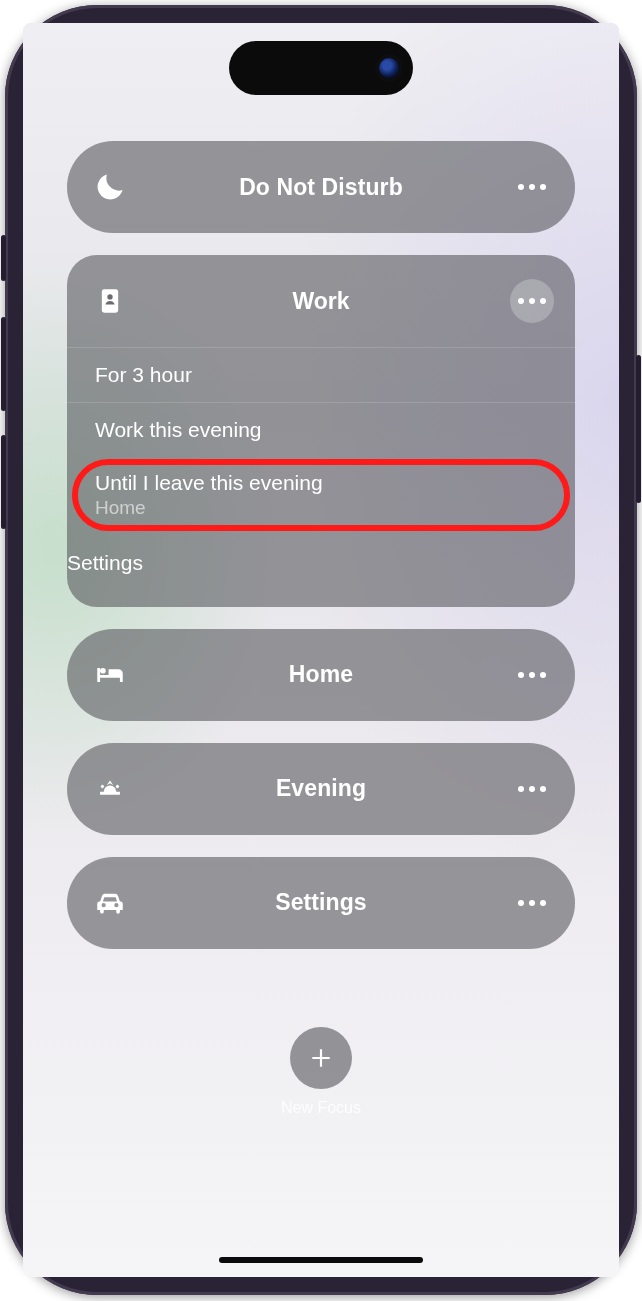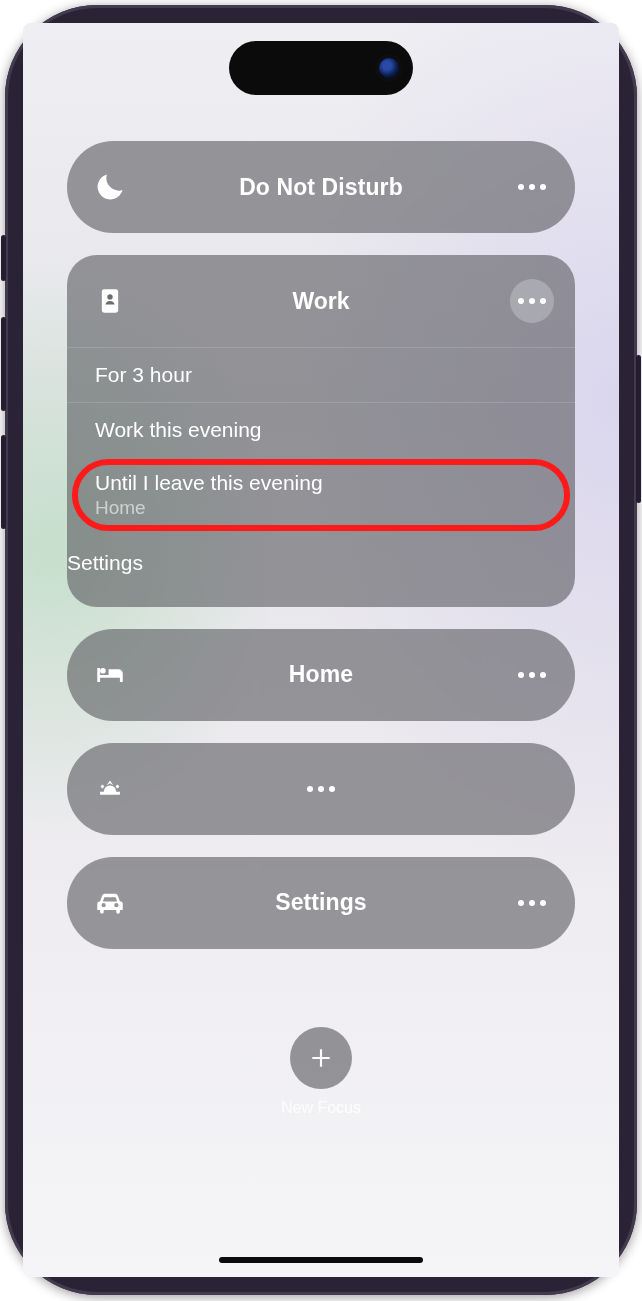--- a/index.html
+++ b/index.html
@@ -228,20 +228,21 @@
             </span>
         </span>
       </div>
 
       <div class="pill">
         <span class="icon">
           <svg viewBox="0 0 24 24">
               <path d="M12 6l-2.3 3.3L12 8l2.3 1.3L12 6zM5 14h14v2H5v-2zm2.1-2.4l-1.8-1 1-1.7 1.7 1-1 1.7zm9.8 0l-1-1.7 1.7-1 1 1.7-1.7 1zM12 9.5A4.5 4.5 0 0 0 7.6 14h8.8A4.5 4.5 0 0 0 12 9.5z"></path>
             </svg>
         </span>
+        <span class="label">Evening</span>
         <span class="more">
           <span class="more-btn">
               <span class="dots">
                 <span></span>
                 <span></span>
                 <span></span>
               </span>
             </span>
         </span>
       </div>

